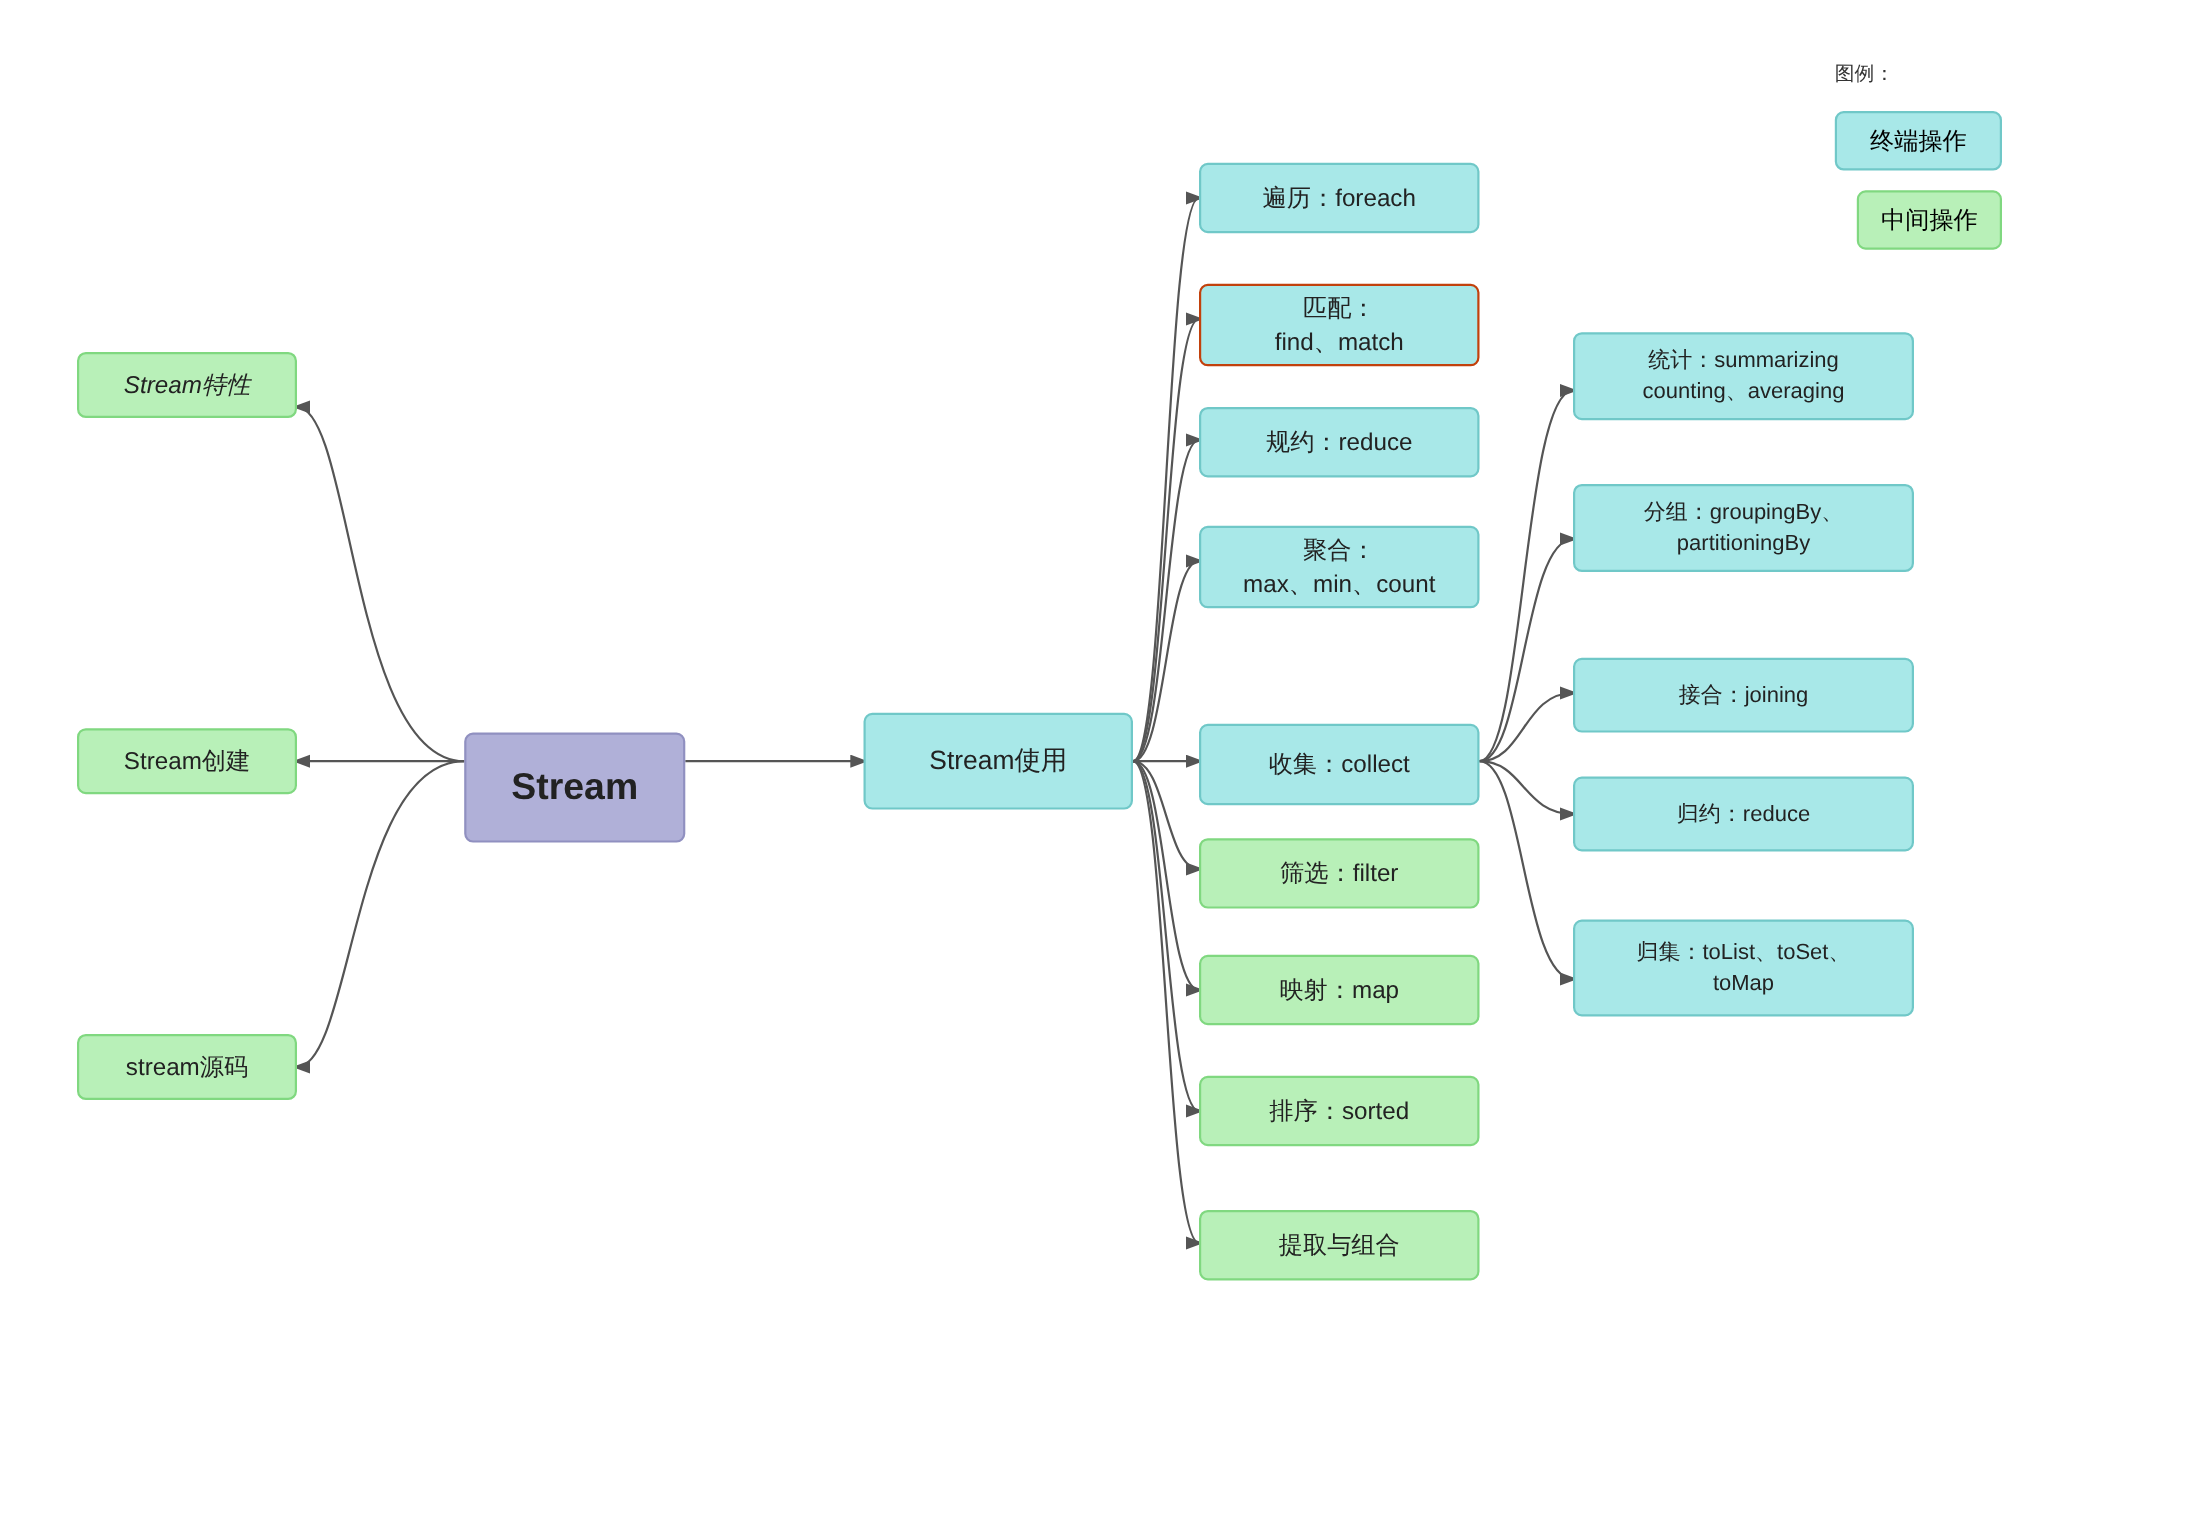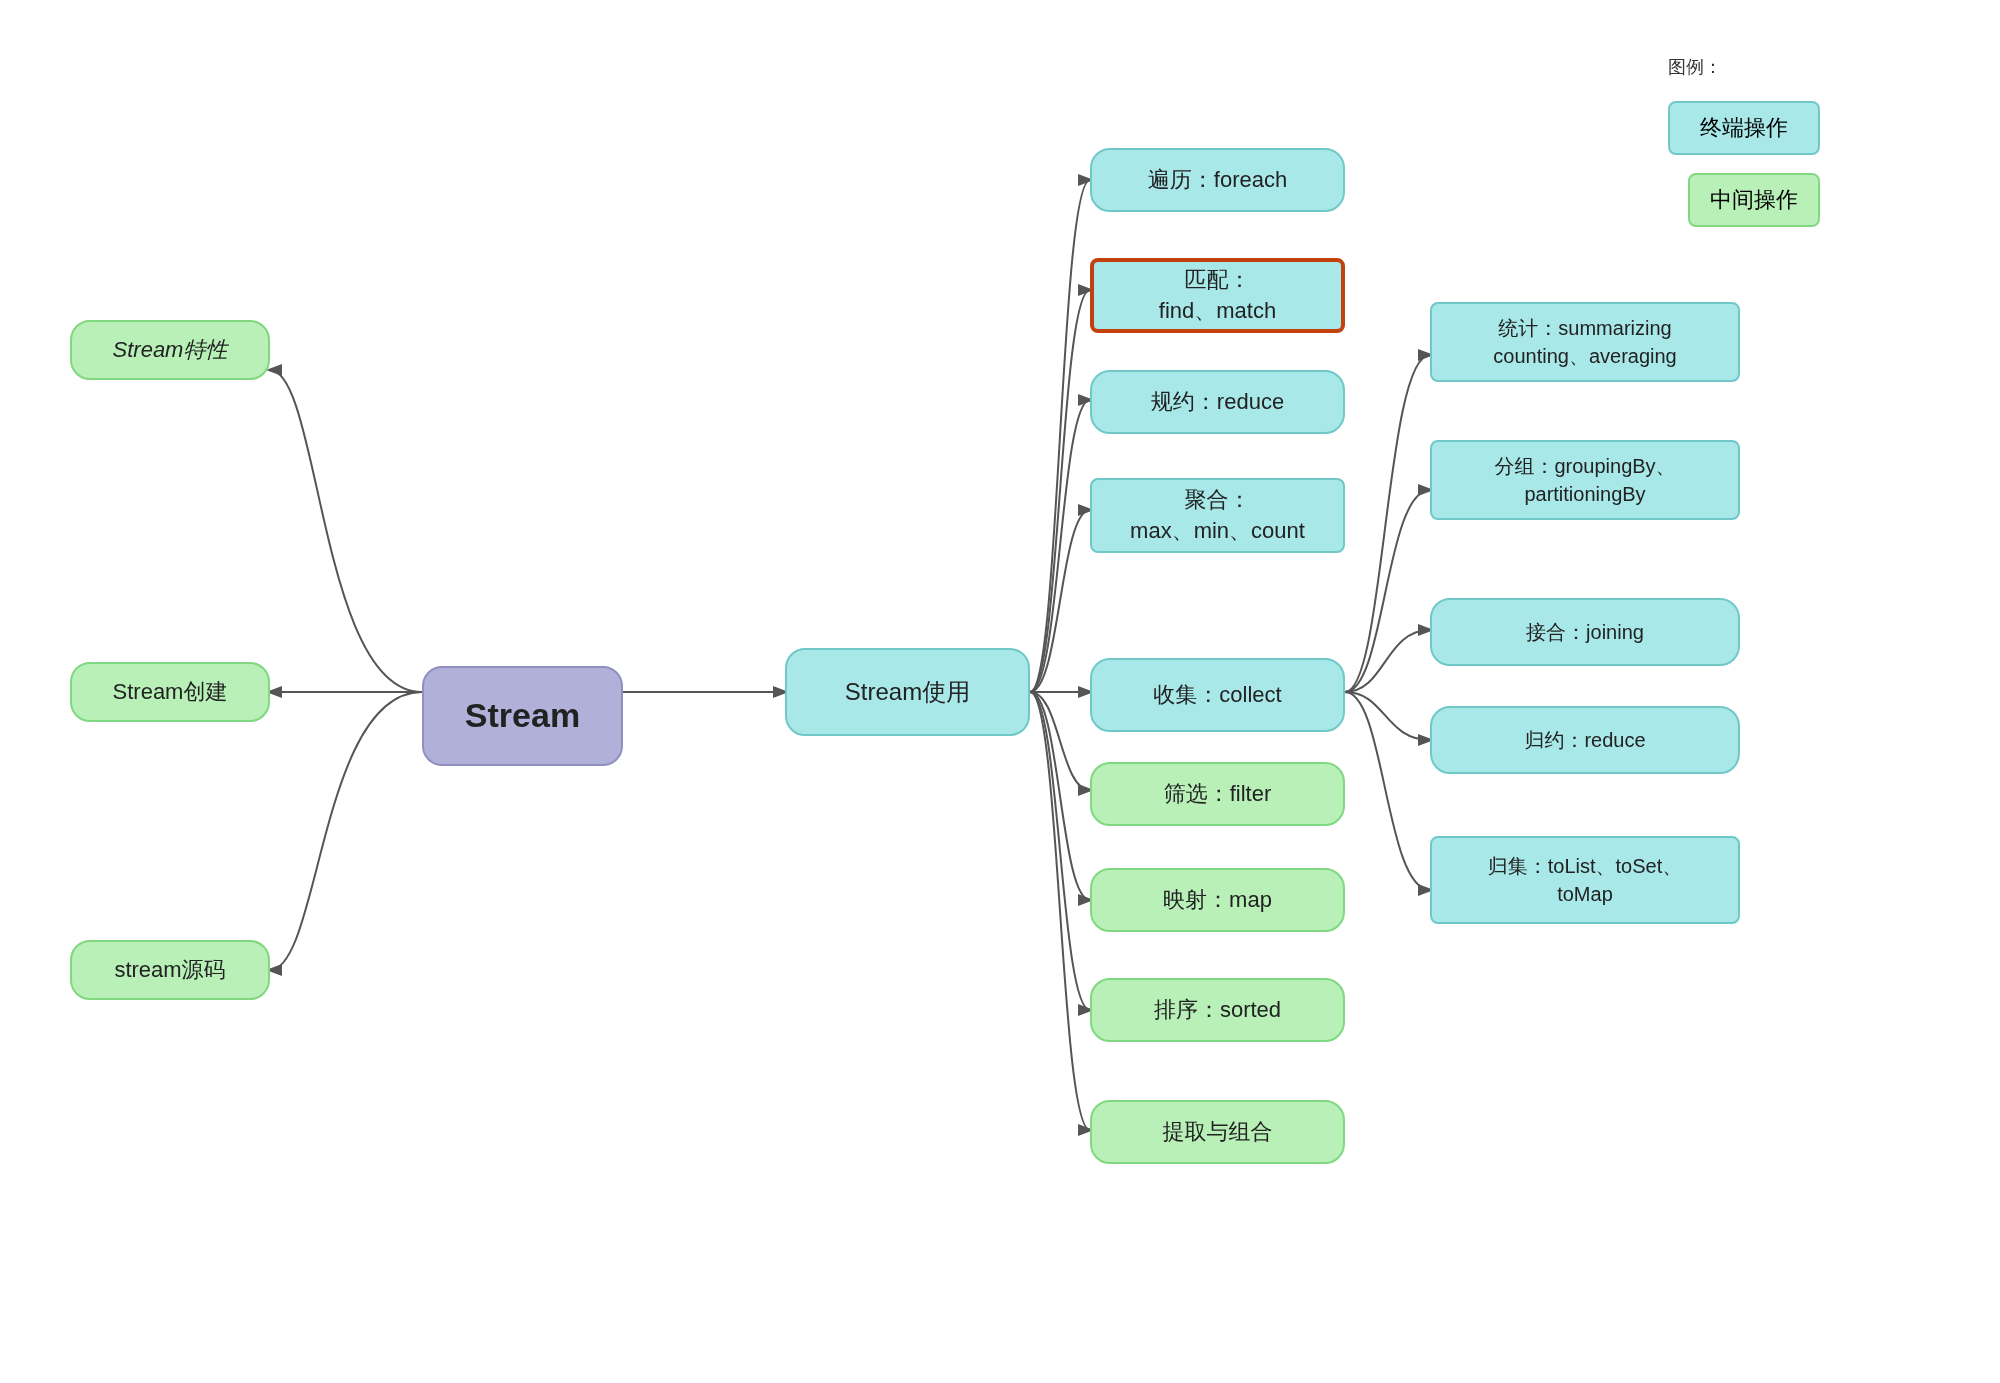--- a/index.html
+++ b/index.html
@@ -18,21 +18,21 @@
     }
     svg.connections {
       position: absolute;
       top: 0; left: 0;
       width: 100%; height: 100%;
       pointer-events: none;
       overflow: visible;
     }
     .node {
       position: absolute;
-      border-radius: 20px;
+      border-radius: 8px;
       display: flex;
       align-items: center;
       justify-content: center;
       text-align: center;
       font-size: 22px;
       line-height: 1.4;
       padding: 10px 14px;
     }
     .node-center {
       background: #b0b0d8;
@@ -120,21 +120,21 @@
   <div class="node node-center" style="left:422px; top:642px; width:201px; height:100px; font-size:34px;">Stream</div>
 
   <div class="node node-green" style="left:70px; top:320px; width:200px; height:60px; font-size:22px;font-style:italic;">Stream特性</div>
   <div class="node node-green" style="left:70px; top:662px; width:200px; height:60px; font-size:22px;">Stream创建</div>
   <div class="node node-green" style="left:70px; top:940px; width:200px; height:60px; font-size:22px;">stream源码</div>
 
   <div class="node node-cyan" style="left:785px; top:648px; width:245px; height:88px; font-size:24px;">Stream使用</div>
 
   <div class="node node-cyan" style="left:1090px; top:148px; width:255px; height:64px; font-size:22px;">遍历：foreach</div>
 
-  <div class="node node-cyan" style="left:1090px; top:258px; width:255px; height:75px; font-size:22px; white-space:pre-line; display:flex; align-items:center; justify-content:center; border-radius:8px; background:#a8e8e8; border:4px solid #c2410c; position:absolute; text-align:center; padding:6px 12px;">
+  <div class="node node-cyan" style="left:1090px; top:258px; width:255px; height:75px; font-size:22px; white-space:pre-line; display:flex; align-items:center; justify-content:center; border-radius:8px; background:#a8e8e8; border:2px solid #c2410c; position:absolute; text-align:center; padding:6px 12px;">
     <span style="white-space:pre-line;">匹配：
 find、match</span>
   </div>
 
   <div class="node node-cyan" style="left:1090px; top:370px; width:255px; height:64px; font-size:22px;">规约：reduce</div>
 
   <div class="node node-cyan" style="left:1090px; top:478px; width:255px; height:75px; font-size:22px; white-space:pre-line; display:flex; align-items:center; justify-content:center; border-radius:8px; background:#a8e8e8; border:2px solid #70c8c8; position:absolute; text-align:center; padding:6px 12px;">
     <span style="white-space:pre-line;">聚合：
 max、min、count</span>
   </div>

